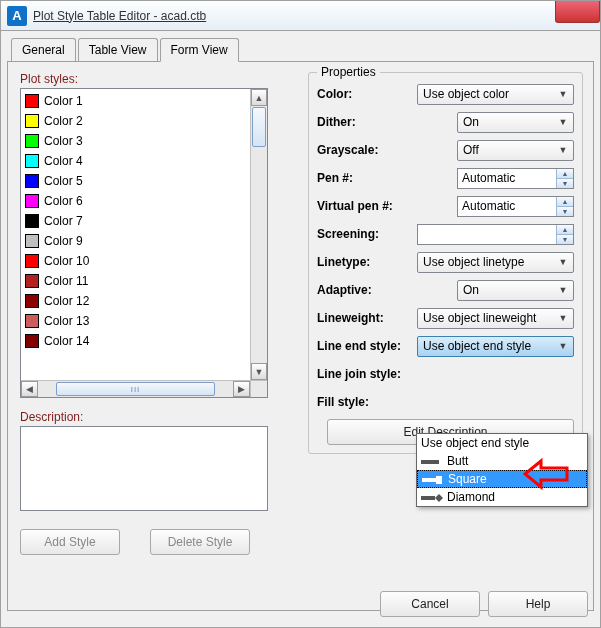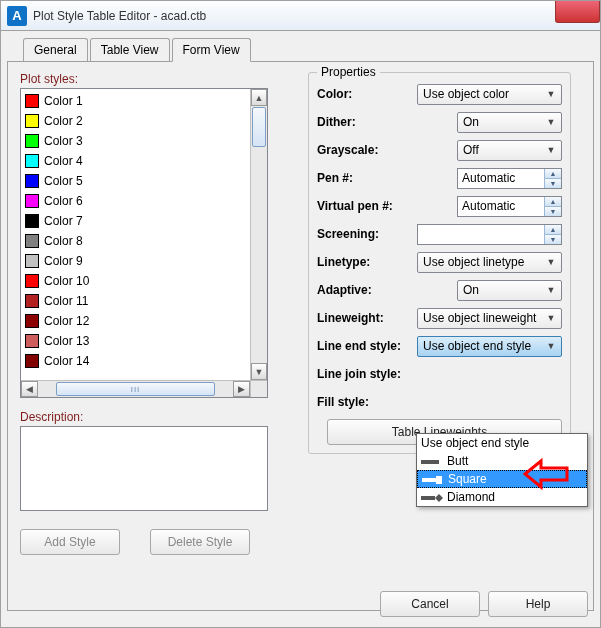--- a/index.html
+++ b/index.html
@@ -1,23 +1,23 @@
 <!DOCTYPE html>
 <html><head>
 <meta charset="utf-8">
 <style>
   * { box-sizing: border-box; font-family: "Segoe UI", Tahoma, sans-serif; font-size: 12px; }
   body { margin: 0; background: #fff; }
   .window { width: 601px; height: 628px; border: 1px solid #a0a0a0; background: #f0f0f0; position: relative; overflow: hidden; }
   .titlebar { height: 30px; background: linear-gradient(#fdfefe,#e6eef7); border-bottom: 1px solid #a0a0a0; display: flex; align-items: center; padding: 0 6px; position: relative; }
   .titlebar .appicon { width: 20px; height: 20px; background: #1072c6; color: #fff; font-weight: bold; display: flex; align-items: center; justify-content: center; border-radius: 2px; margin-right: 6px; font-size: 13px; }
-  .titlebar .title { color: #333; }
+  .titlebar .title { color: #333; text-decoration: underline; }
   .titlebar .closebtn { position: absolute; right: 0; top: 0; width: 45px; height: 22px; background: linear-gradient(#e67, #c33); border: 1px solid #933; border-top: none; border-radius: 0 0 3px 3px; }
   .client { position: absolute; left: 6px; right: 6px; top: 36px; bottom: 6px; }
-  .tabs { display: flex; gap: 2px; margin-left: 16px; }
+  .tabs { display: flex; gap: 2px; margin-left: 4px; }
   .tab { padding: 4px 10px; border: 1px solid #a0a0a0; border-bottom: none; background: #f0f0f0; border-radius: 3px 3px 0 0; cursor: default; position: relative; top: 1px; }
   .tab.active { background: #f0f0f0; z-index: 2; border-bottom: 1px solid #f0f0f0; }
   .tabpage { border: 1px solid #a0a0a0; background: #f0f0f0; padding: 10px; height: 550px; position: relative; }
   .leftcol { position: absolute; left: 12px; top: 10px; width: 270px; }
   .label { color: #7f1d1d; margin-bottom: 2px; }
   .listwrap { border: 1px solid #828790; background: #fff; width: 248px; height: 310px; position: relative; }
   .listinner { position: absolute; left: 0; top: 0; right: 17px; bottom: 17px; overflow: hidden; padding: 2px; }
   .listinner .row { display: flex; align-items: center; height: 20px; gap: 5px; padding-left: 2px; }
   .swatch { width: 14px; height: 14px; border: 1px solid #000; }
   .vscroll { position: absolute; right: 0; top: 0; bottom: 17px; width: 17px; background: #e9e9e9; border-left: 1px solid #c0c0c0; }
@@ -26,21 +26,21 @@
   .hscroll { position: absolute; left: 0; right: 17px; bottom: 0; height: 17px; background: #e9e9e9; border-top: 1px solid #c0c0c0; display:flex; }
   .hscroll .btn { width: 17px; background: linear-gradient(#fefefe,#dcdcdc); border:1px solid #9a9a9a; display:flex;align-items:center;justify-content:center;font-size:9px;color:#555;}
   .hscroll .track { flex:1; position:relative; }
   .hscroll .thumb { position:absolute; top:1px; bottom:1px; left:18px; right:18px; background: linear-gradient(#f5f8fc,#d5e4f5); border:1px solid #7d9fc7; border-radius:2px; display:flex;align-items:center;justify-content:center;color:#6b8bb5;font-size:8px;letter-spacing:1px;}
   .corner { position:absolute; right:0; bottom:0; width:17px; height:17px; background:#e9e9e9; border-left:1px solid #c0c0c0; border-top:1px solid #c0c0c0; }
   .descarea { margin-top: 12px; }
   .descbox { width: 248px; height: 85px; background: #fff; border: 1px solid #828790; }
   .stylebtns { margin-top: 18px; display: flex; gap: 30px; }
   .btnstd { padding: 4px 16px; min-width: 100px; height: 26px; background: linear-gradient(#fdfdfd,#e8e8e8); border: 1px solid #a8a8a8; border-radius: 3px; color: #888; display:flex;align-items:center;justify-content:center; }
   .btnstd.enabled { color: #222; }
-  .rightcol { position: absolute; left: 300px; right: 22px; top: 10px; }
+  .rightcol { position: absolute; left: 300px; right: 10px; top: 10px; }
   .group { border: 1px solid #c4c4c4; border-radius: 3px; padding: 10px 8px 8px 8px; position: relative; }
   .group .legend { position: absolute; top: -8px; left: 8px; background: #f0f0f0; padding: 0 4px; }
   .proprow { display: flex; align-items: center; margin-bottom: 6px; height: 22px; }
   .proprow .plabel { flex: 0 0 100px; padding-right: 6px; font-weight: bold; }
   .proprow .pctrl { flex: 1; }
   .combo { width: 100%; height: 21px; background: linear-gradient(#fefefe,#ebebeb); border: 1px solid #828790; border-radius: 2px; display: flex; align-items: center; padding: 0 2px 0 5px; position: relative; }
   .combo.open { background: linear-gradient(#dbeefb,#a7d2f2); border-color: #3c7fb1; }
   .combo .arrow { margin-left: auto; width: 16px; text-align: center; color: #444; font-size: 9px; }
   .spin { width: 100%; height: 21px; background: #fff; border:1px solid #828790; display:flex; align-items:center; padding-left:4px; position:relative; }
   .spin .sp { position:absolute; right:0; top:0; bottom:0; width:17px; display:flex; flex-direction:column; }
@@ -101,24 +101,20 @@
               </div>
               <div class="row">
                 <div class="swatch" style="background: rgb(255, 0, 255);"></div>
                 <span>Color 6</span>
               </div>
               <div class="row">
                 <div class="swatch" style="background: rgb(0, 0, 0);"></div>
                 <span>Color 7</span>
               </div>
               <div class="row">
-                <div class="swatch" style="background: rgb(128, 128, 128);"></div>
-                <span>Color 8</span>
-              </div>
-              <div class="row">
                 <div class="swatch" style="background: rgb(192, 192, 192);"></div>
                 <span>Color 9</span>
               </div>
               <div class="row">
                 <div class="swatch" style="background: rgb(255, 0, 0);"></div>
                 <span>Color 10</span>
               </div>
               <div class="row">
                 <div class="swatch" style="background: rgb(178, 34, 34);"></div>
                 <span>Color 11</span>
@@ -268,21 +264,21 @@
           <div class="proprow">
             <div class="plabel">Line join style:</div>
             <div class="pctrl"></div>
           </div>
           <div class="proprow">
             <div class="plabel">Fill style:</div>
             <div class="pctrl"></div>
           </div>
 
           <div class="editlw">
-            <div class="btnstd enabled" style="min-width:120px">Table Lineweights...</div>
+            <div class="btnstd enabled" style="min-width:120px">Edit Description...</div>
           </div>
         </div>
       </div>
 
     </div>
 
     <div class="dropdown">
       <div class="opt first">
           <span>Use object end style</span>
         </div>

